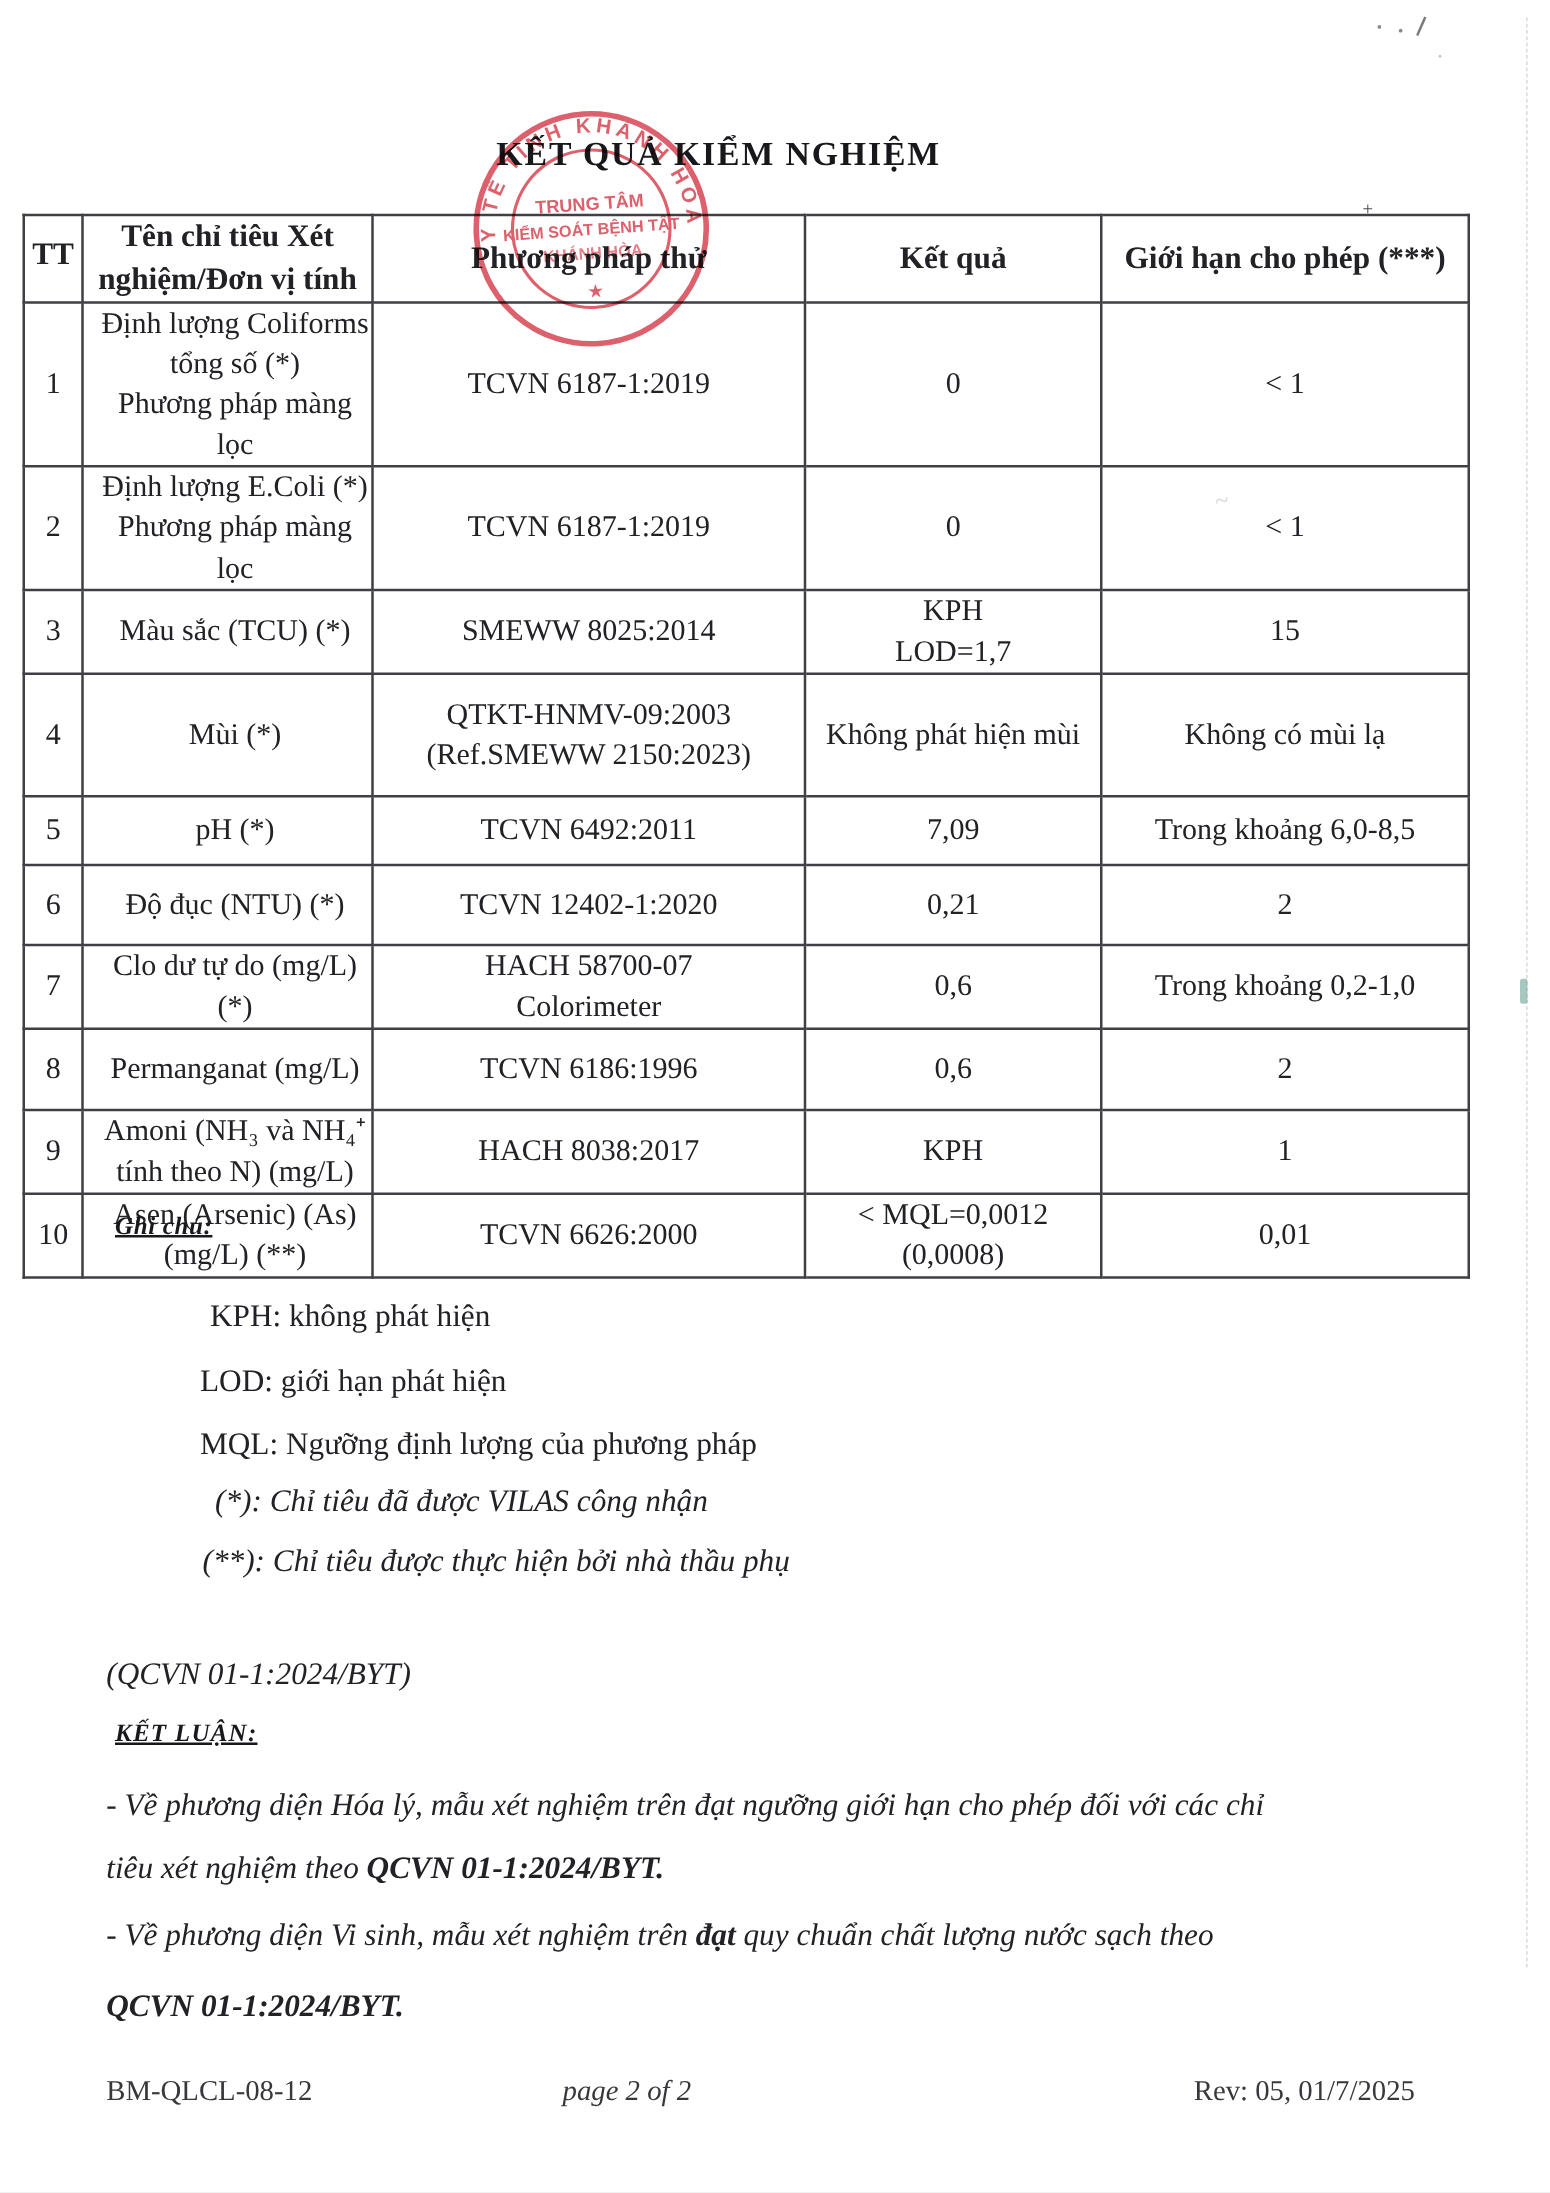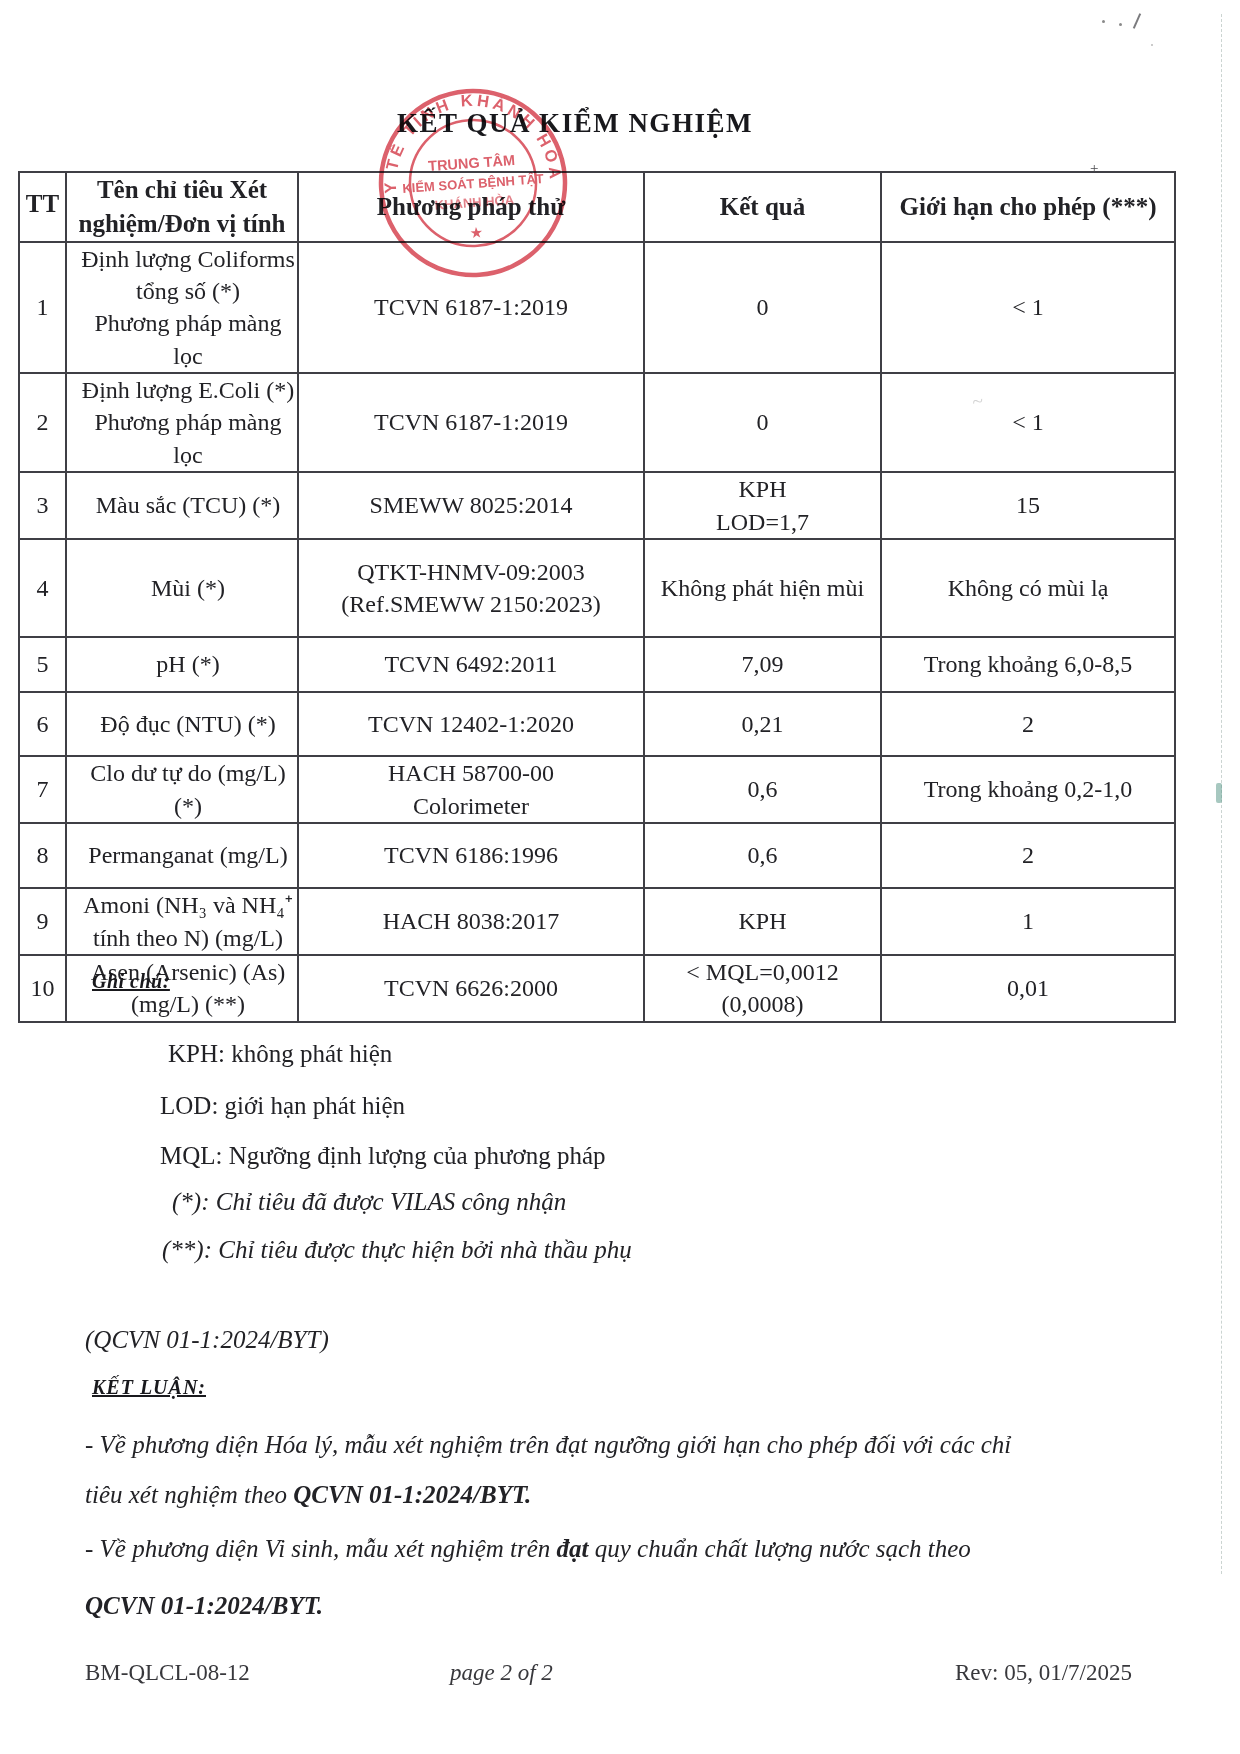--- a/index.html
+++ b/index.html
@@ -145,21 +145,21 @@
       <tr style="height:64px">
         <td>6</td>
         <td class="col-name">Độ đục (NTU) (*)</td>
         <td>TCVN 12402-1:2020</td>
         <td>0,21</td>
         <td>2</td>
       </tr>
       <tr style="height:67px">
         <td>7</td>
         <td class="col-name">Clo dư tự do (mg/L) (*)</td>
-        <td>HACH 58700-00
+        <td>HACH 58700-07
 Colorimeter</td>
         <td>0,6</td>
         <td>Trong khoảng 0,2-1,0</td>
       </tr>
       <tr style="height:65px">
         <td>8</td>
         <td class="col-name">Permanganat (mg/L)</td>
         <td>TCVN 6186:1996</td>
         <td>0,6</td>
         <td>2</td>

